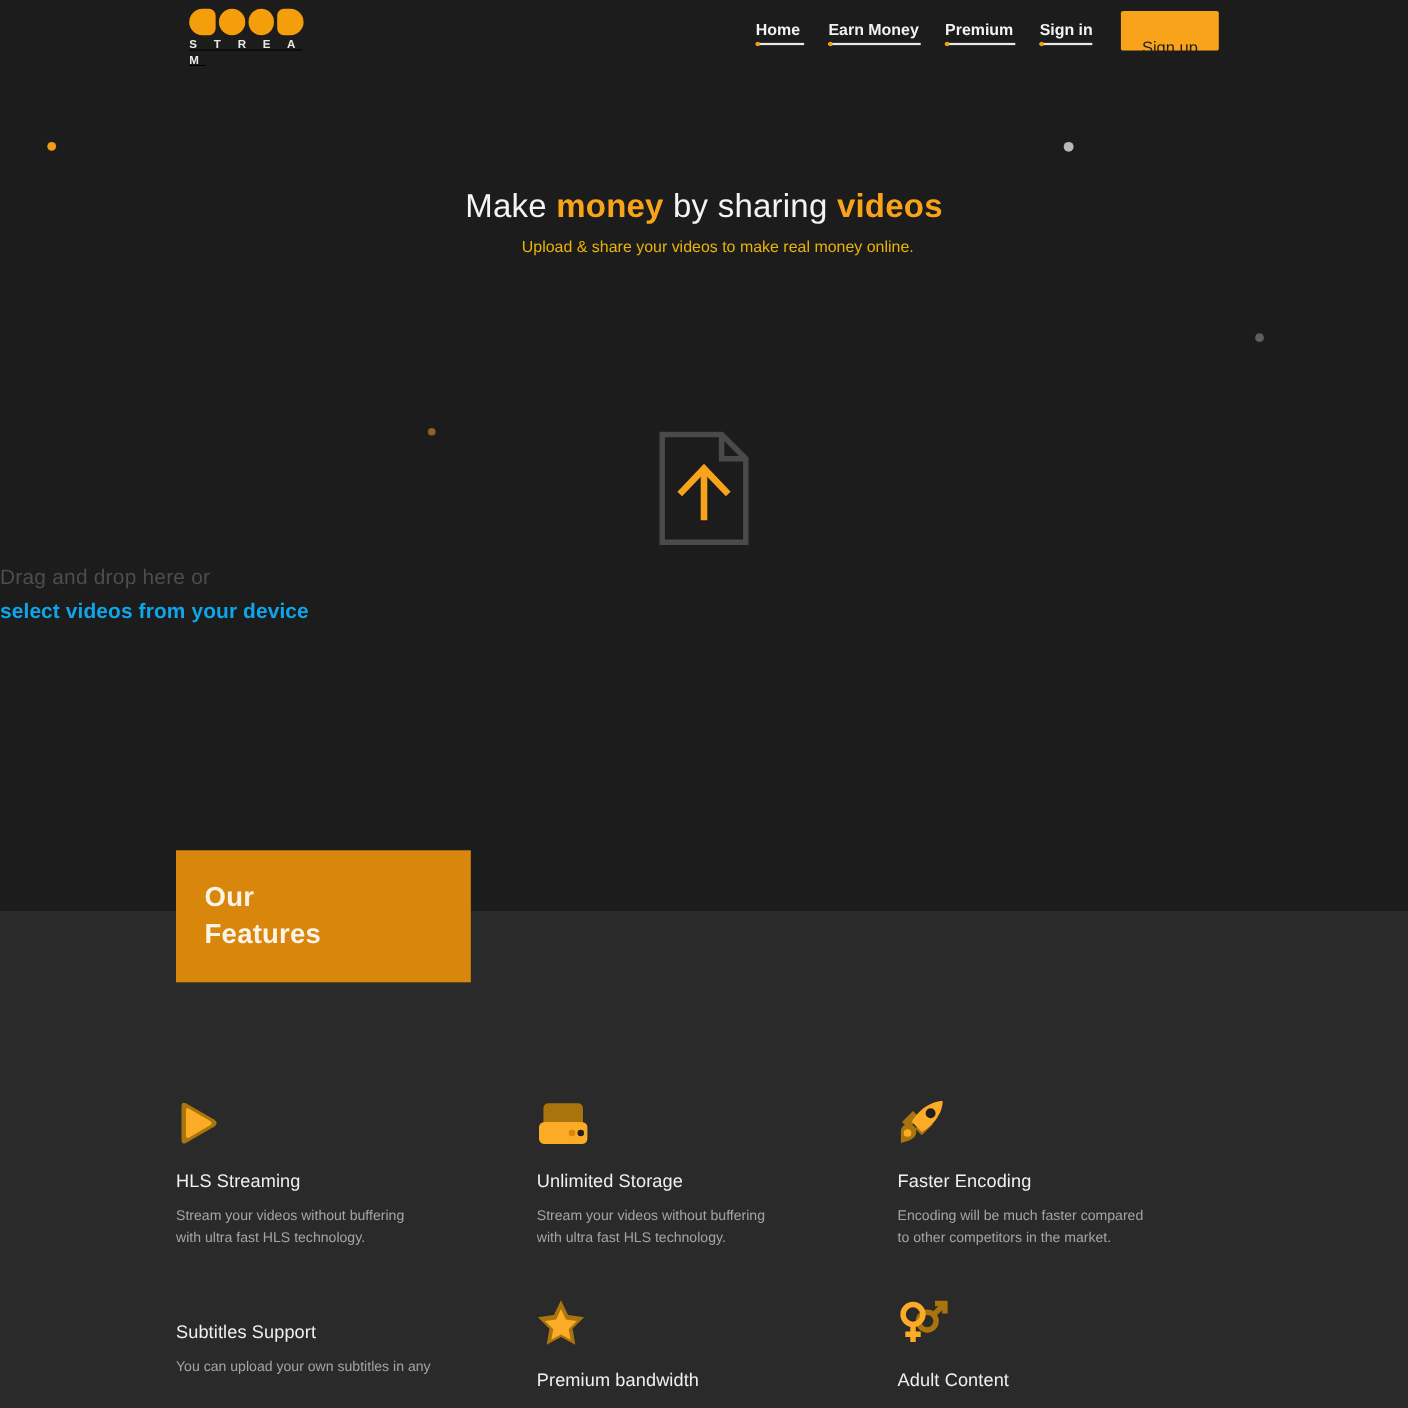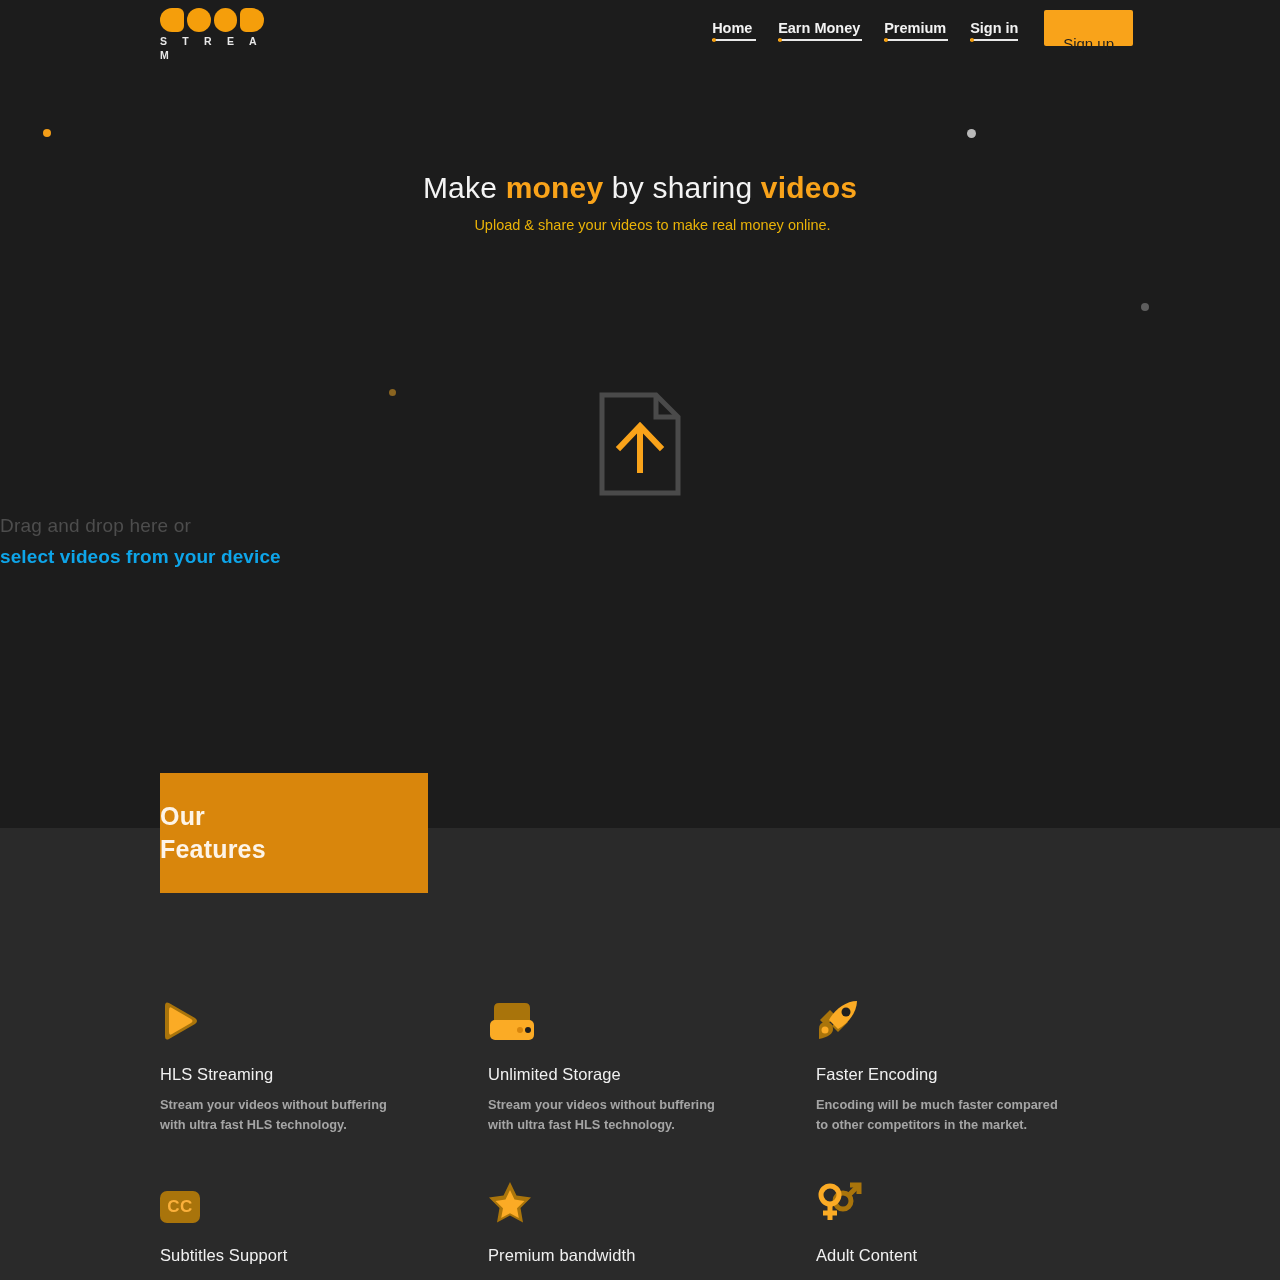--- a/index.html
+++ b/index.html
@@ -23,36 +23,36 @@
 
   
   .dot { position: absolute; border-radius: 50%; }
 
   
   .header {
     position: absolute; left: 0; top: 0; width: 1280px; height: 56px;
     display: flex; align-items: center;
   }
   .logo-wrap {
-    position: absolute; left: 160px; top: 8px;
-    width: 104px; height: 40px;
+    position: absolute; left: 172px; top: 8px;
+    width: 104px; height: 40px; text-decoration: underline;
   }
   .logo-row { display: flex; gap: 3px; height: 24px; }
   .lg { width: 24px; height: 24px; background: #f59e0b; }
   .lg.d1 { border-radius: 12px 6px 6px 12px; }
   .lg.o  { border-radius: 50%; }
   .lg.d2 { border-radius: 6px 12px 12px 6px; }
   .logo-word {
     margin-top: 2px;
     font-size: 10.5px; letter-spacing: 6.2px; font-weight: 700;
     color: #e8e8e8; line-height: 14px;
   }
 
   .nav {
-    position: absolute; right: 147px; top: 0; height: 56px;
+    position: absolute; right: 172px; top: 0; height: 56px;
     display: flex; align-items: center; gap: 0px;
   }
   .nav-item {
     position: relative;
     color: #f2f2f2; font-size: 14.5px; font-weight: 700;
     margin-right: 22px;
     padding-bottom: 11px; padding-top: 11px;
     cursor: pointer; white-space: nowrap;
   }
   .nav-item .nav-ul {
@@ -98,20 +98,21 @@
     margin-top: 9px; font-size: 19px; color: #0ea5e9; font-weight: 700;
     letter-spacing: .1px; cursor: pointer;
   }
 
   
   .feat-box {
     position: absolute; left: 160px; top: 773px;
     width: 268px; height: 120px;
     background: #d9860c;
     display: flex; flex-direction: column; justify-content: center;
+    padding-left: 26px;
   }
   .feat-box-line {
     color: #fdf4e8; font-size: 25px; font-weight: 700; line-height: 33px;
     letter-spacing: .2px;
   }
 
   
   .features {
     position: absolute; left: 160px; top: 998px;
     width: 980px;
@@ -120,21 +121,21 @@
     grid-template-rows: 181px 181px;
   }
   .feature { position: relative; }
   .f-icon { height: 44px; display: flex; align-items: flex-end; }
   .f-title {
     margin-top: 23px;
     font-size: 16.5px; color: #f0f0f0; font-weight: 400; letter-spacing: .1px;
   }
   .f-desc {
     margin-top: 11px;
-    font-size: 12.8px; color: #a5a5a5; line-height: 20px; font-weight: 700;
+    font-size: 12.8px; color: #a5a5a5; line-height: 20px; font-weight: 400;
   }
 
   
   .cc-pill {
     width: 40px; height: 32px; border-radius: 7px; background: #a9740b;
     display: flex; align-items: center; justify-content: center;
     color: #fbb03b; font-weight: 700; font-size: 17px; letter-spacing: .5px;
   }
 </style>
 </head>
@@ -259,23 +260,20 @@
         </svg>
       </div>
       <div class="f-title">Faster Encoding</div>
       <div class="f-desc">
         <div>Encoding will be much faster compared</div>
         <div>to other competitors in the market.</div>
       </div>
     </div>
 
     <div class="feature">
-      <div class="f-icon">
-        <div class="cc-pill">CC</div>
-      </div>
       <div class="f-title">Subtitles Support</div>
       <div class="f-desc">
         <div>You can upload your own subtitles in any</div>
       </div>
     </div>
 
     <div class="feature">
       <div class="f-icon">
         <svg width="44" height="42" viewBox="0 0 44 42">
           <path d="M22 1 L28.5 14.5 L43 16.5 L32.5 27 L35 41.5 L22 34.5 L9 41.5 L11.5 27 L1 16.5 L15.5 14.5 Z" fill="#a9740b"></path>

